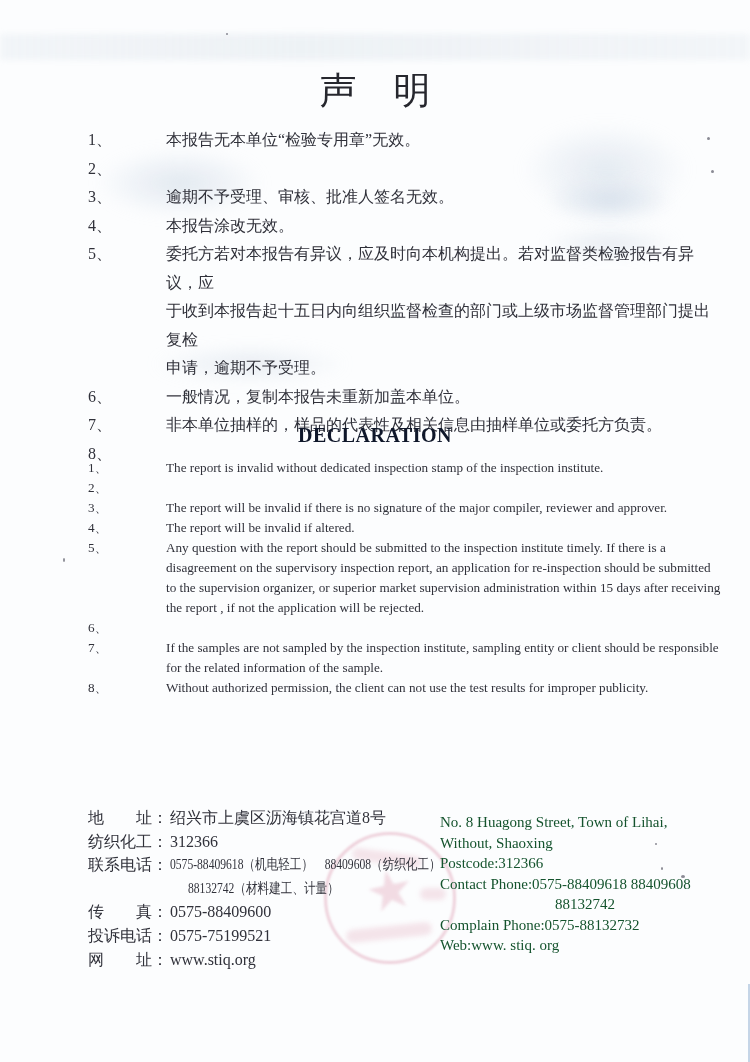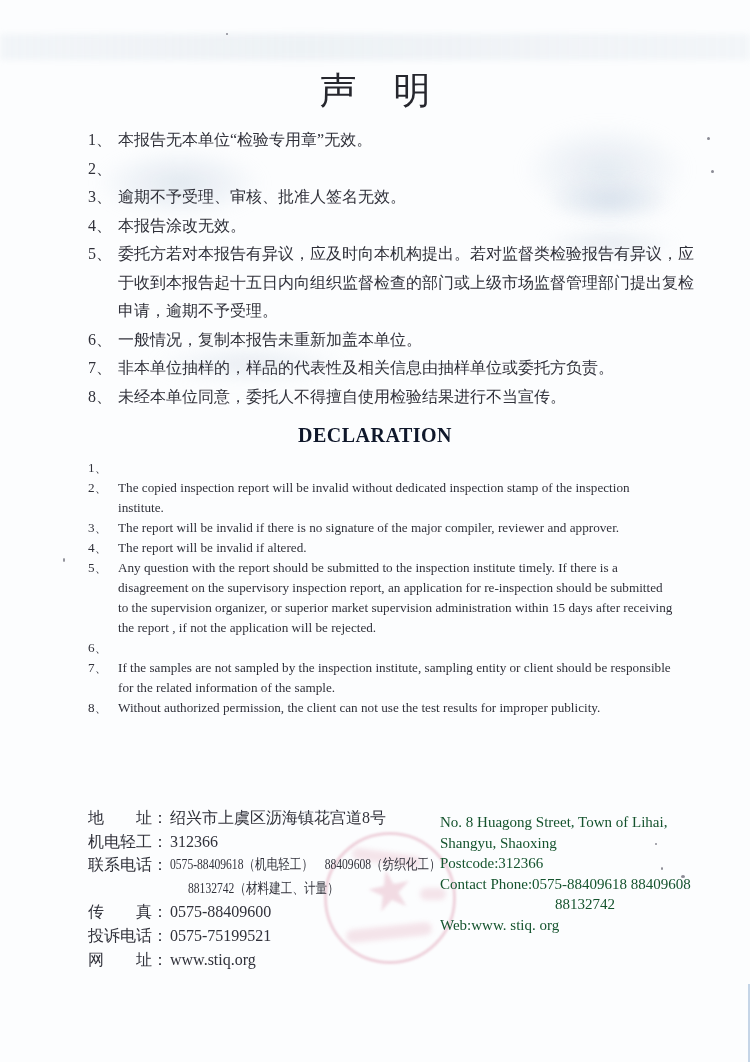--- a/index.html
+++ b/index.html
@@ -28,21 +28,21 @@
 
   
   .title { position:absolute; top:66px; left:0; width:100%; text-align:center;
     font-size:37px; font-weight:500; color:#26272e; }
 
   
   .cn-list { position:absolute; top:126px; left:88px; width:630px;
     font-size:16px; line-height:28.5px; }
   .li { display:flex; }
   .li .num { flex:0 0 30px; }
-  .li .txt { white-space:pre-wrap; }
+  .li .txt { white-space:pre-wrap;margin-left:48px; }
 
   
   .decl-heading { position:absolute; top:424px; left:0; width:100%; text-align:center;
     font-size:20px; font-weight:bold; letter-spacing:0.5px; color:#0f172a; }
 
   
   .en-list { position:absolute; top:458px; left:88px; width:655px;
     font-size:13.2px; line-height:20px; }
 
   
@@ -109,34 +109,32 @@
     <div class="li">
       <span class="num">6、</span>
       <span class="txt">一般情况，复制本报告未重新加盖本单位。</span>
     </div>
     <div class="li">
       <span class="num">7、</span>
       <span class="txt">非本单位抽样的，样品的代表性及相关信息由抽样单位或委托方负责。</span>
     </div>
     <div class="li">
       <span class="num">8、</span>
-      <span class="txt">未经本单位同意，委托人不得擅自使用检验结果进行不当宣传。</span>
     </div>
   </div>
 
   <div class="decl-heading">DECLARATION</div>
 
   <div class="en-list">
     <div class="li">
       <span class="num">1、</span>
+      <span class="txt">The report is invalid without dedicated inspection stamp of the inspection institute.</span>
     </div>
     <div class="li">
       <span class="num">2、</span>
-      <span class="txt">The copied inspection report will be invalid without dedicated inspection stamp of the inspection
-institute.</span>
     </div>
     <div class="li">
       <span class="num">3、</span>
       <span class="txt">The report will be invalid if there is no signature of the major compiler, reviewer and approver.</span>
     </div>
     <div class="li">
       <span class="num">4、</span>
       <span class="txt">The report will be invalid if altered.</span>
     </div>
     <div class="li">
@@ -165,21 +163,21 @@
   <div class="smudge smudge1"></div>
   <div class="smudge smudge2"></div>
   <div class="smudge smudge3"></div>
 
   <div class="contact-cn">
     <div class="c-row">
       <span class="lbl">地　　址：</span>
       <span class="val">绍兴市上虞区沥海镇花宫道8号</span>
     </div>
     <div class="c-row">
-      <span class="lbl">机电轻工：</span>
+      <span class="lbl">纺织化工：</span>
       <span class="val">312366</span>
     </div>
     <div class="c-row">
       <span class="lbl">联系电话：</span>
       <span class="val val-compress">0575-88409618（机电轻工）　88409608（纺织化工）</span>
     </div>
     <div class="c-row c-row-indent">
       <span class="lbl"></span>
       <span class="val val-compress">88132742（材料建工、计量）</span>
     </div>
@@ -192,24 +190,25 @@
       <span class="val">0575-75199521</span>
     </div>
     <div class="c-row">
       <span class="lbl">网　　址：</span>
       <span class="val">www.stiq.org</span>
     </div>
   </div>
 
   <div class="contact-en">
     <div>No. 8 Huagong Street, Town of Lihai,</div>
-    <div>Shangyu, Shaoxing</div>
+    <div>Without, Shaoxing</div>
     <div>Postcode:312366</div>
     <div>Contact Phone:0575-88409618 88409608</div>
     <div class="indent">88132742</div>
+    <div>Complain Phone:0575-88132732</div>
     <div>Web:www. stiq. org</div>
   </div>
 
   <div class="speck" style="left:707px; top:137px; width:3px; height:3px;"></div>
   <div class="speck" style="left:711px; top:170px; width:3px; height:3px;"></div>
   <div class="speck" style="left:681px; top:875px; width:4px; height:3px;"></div>
   <div class="speck" style="left:63px;  top:558px; width:2px; height:4px;"></div>
   <div class="speck" style="left:226px; top:33px;  width:2px; height:2px;"></div>
   <div class="speck" style="left:655px; top:843px; width:2px; height:2px;"></div>
   <div class="speck" style="left:661px; top:867px; width:2px; height:3px;"></div>

